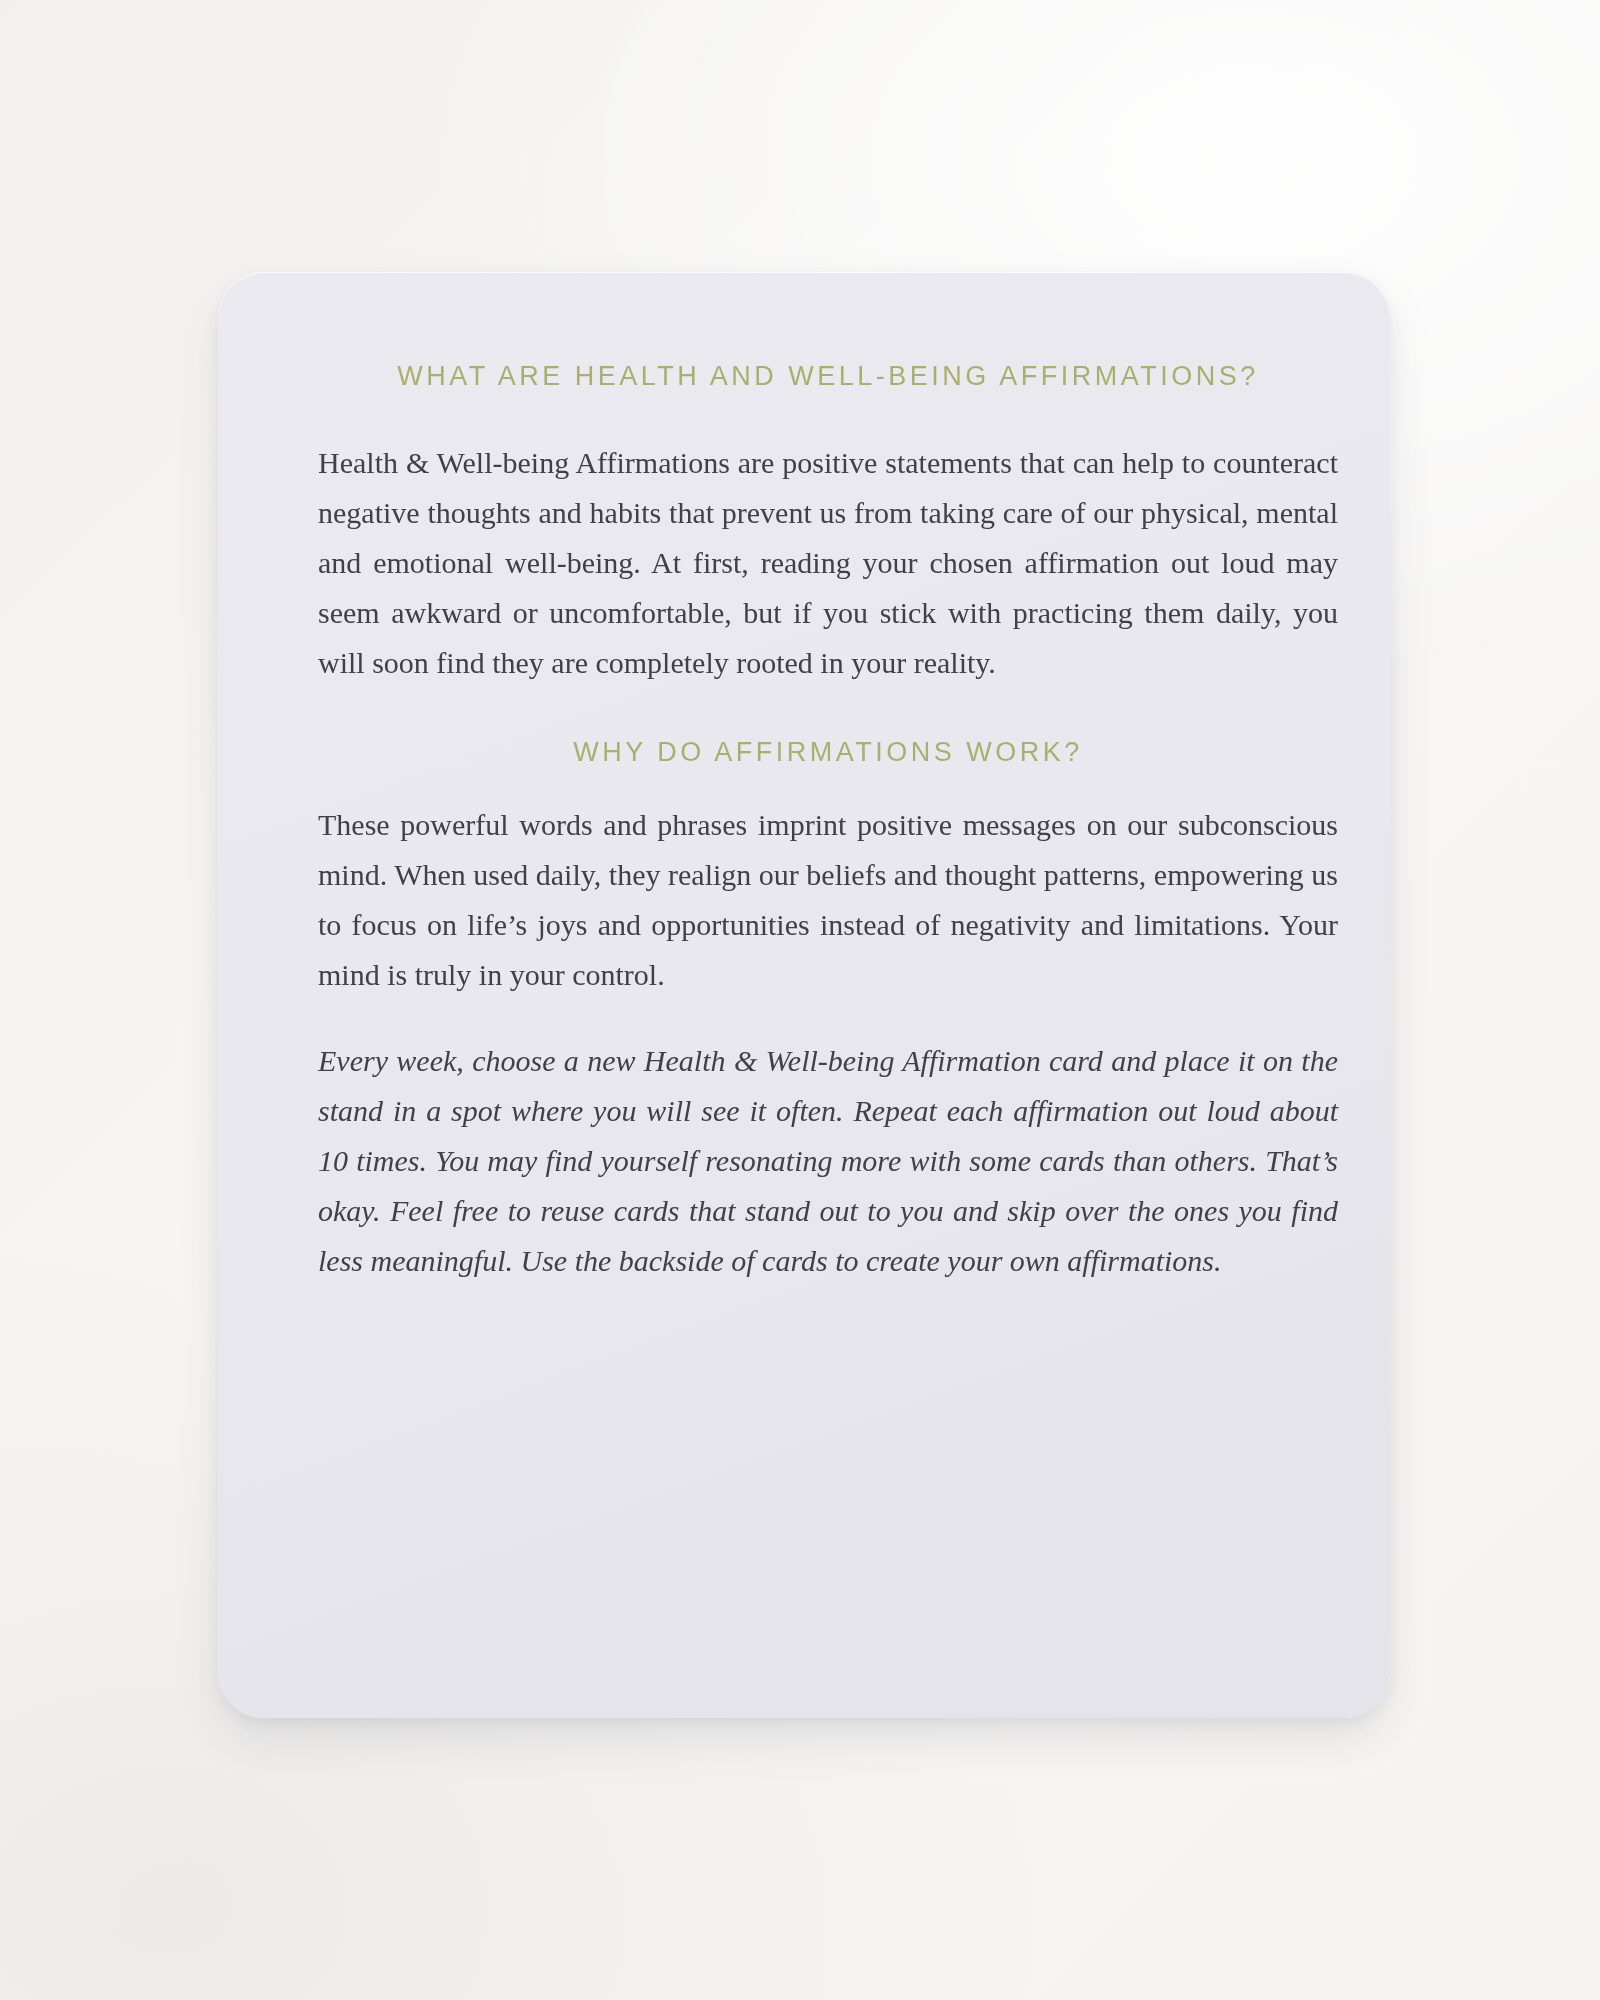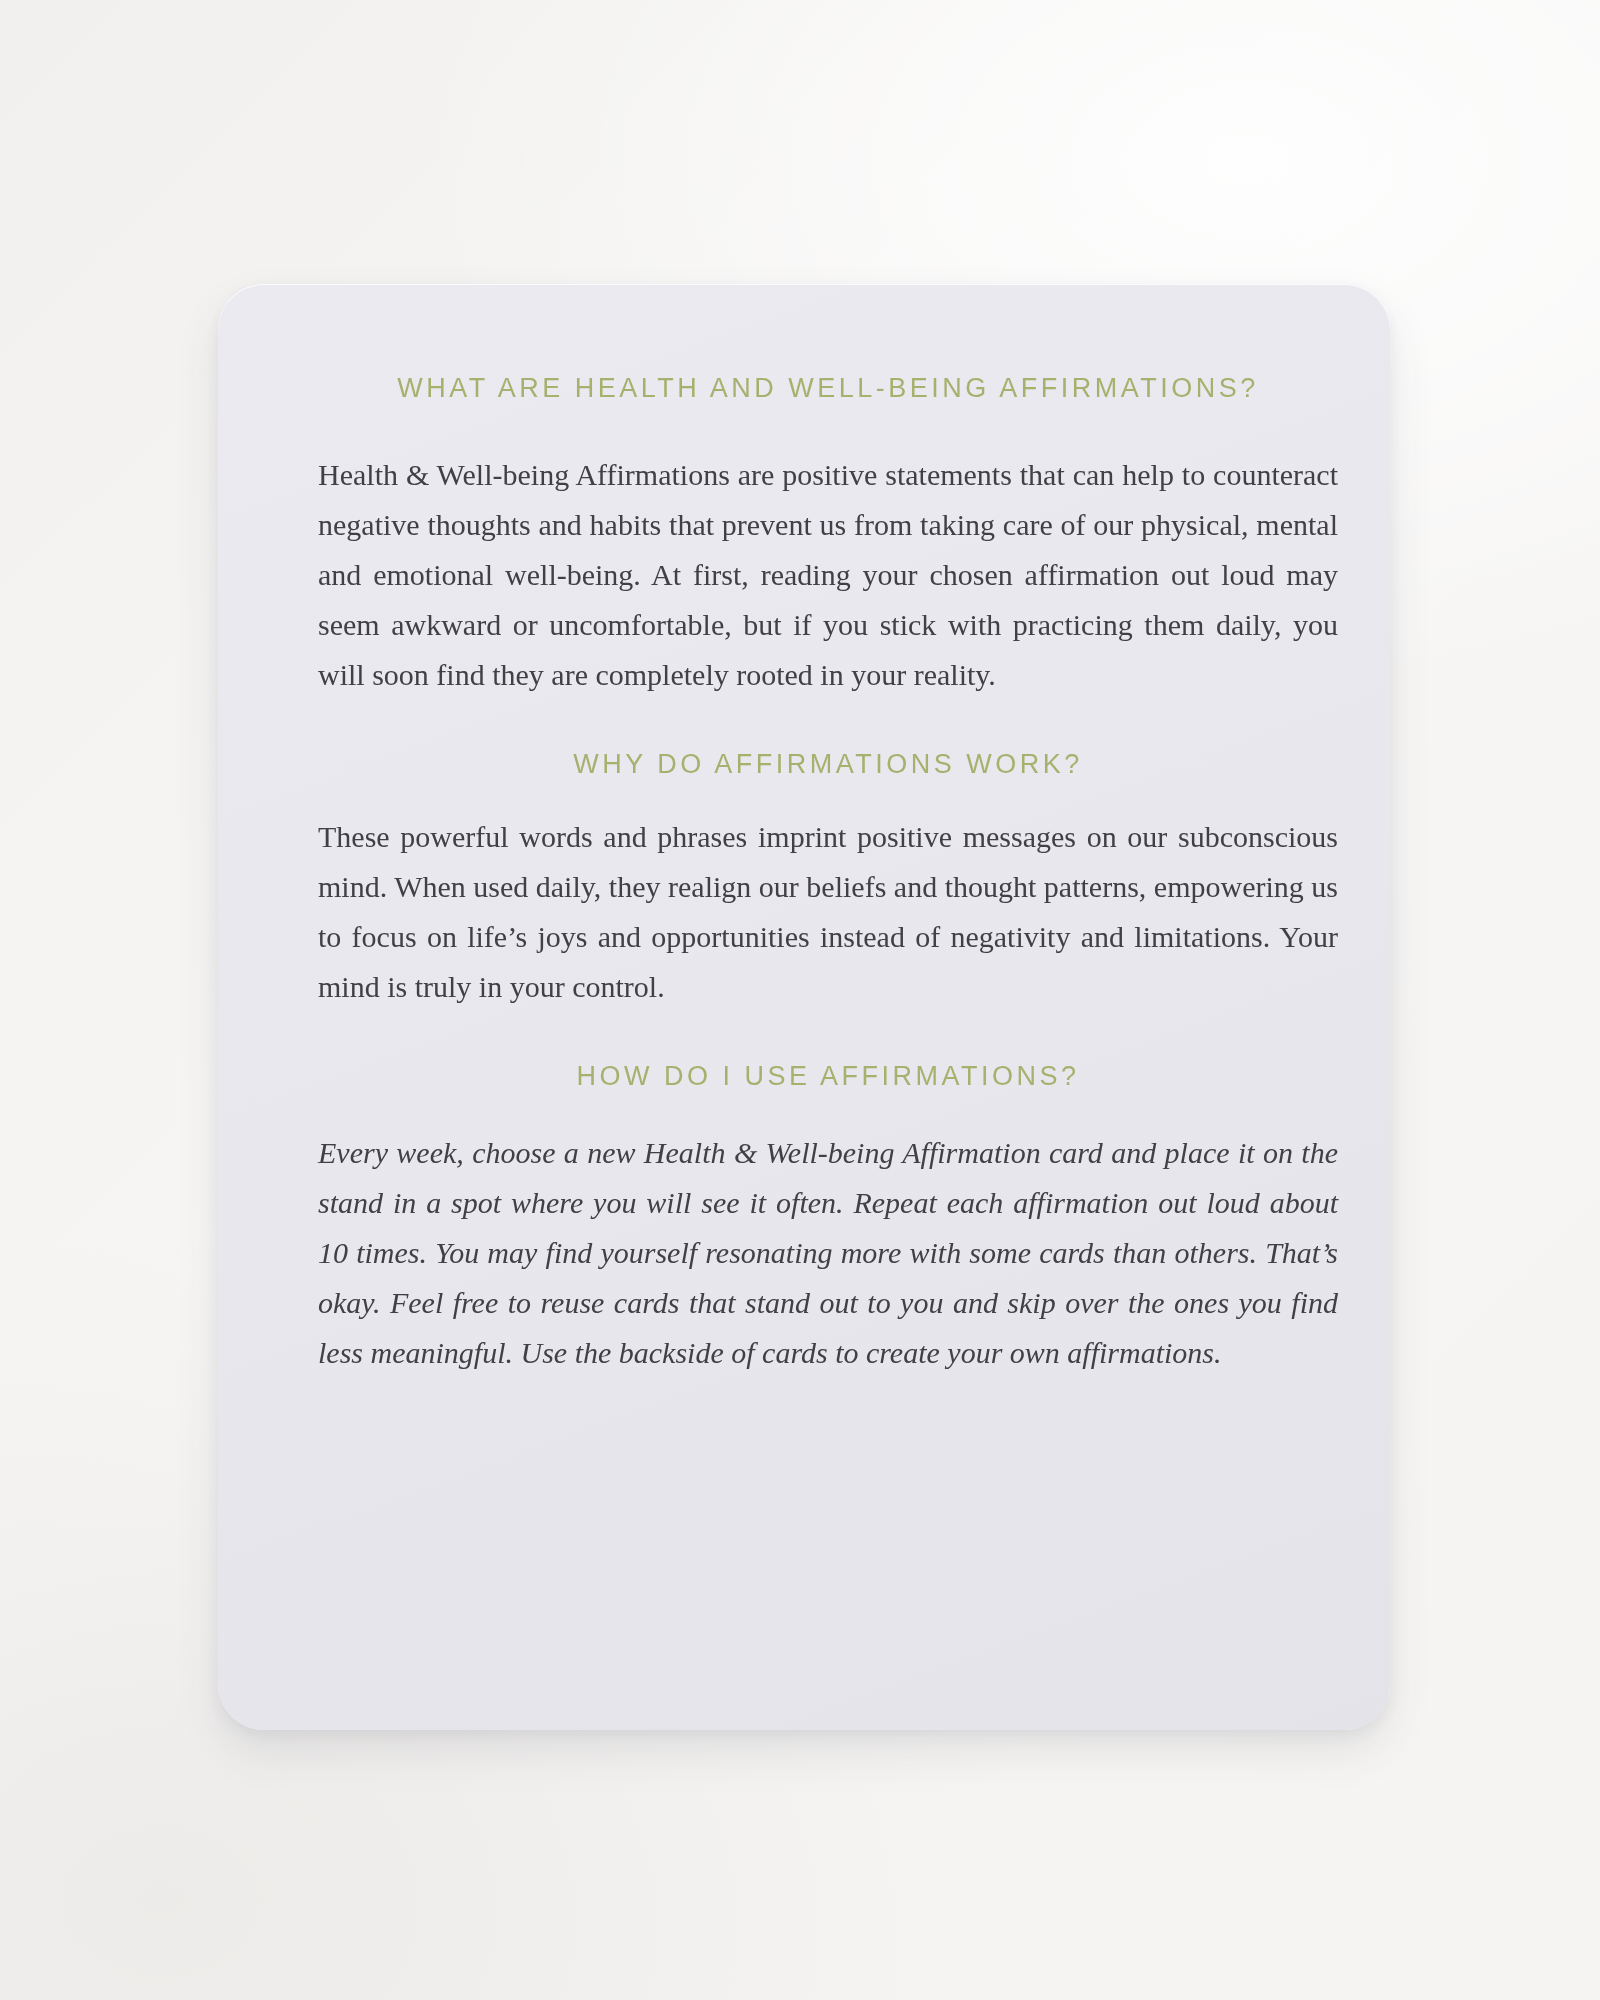--- a/index.html
+++ b/index.html
@@ -13,21 +13,20 @@
   body {
     background:
       radial-gradient(1400px 900px at 78% 8%, rgba(255,255,255,0.9), rgba(255,255,255,0) 60%),
       radial-gradient(1600px 1200px at 10% 95%, rgba(205,203,200,0.25), rgba(255,255,255,0) 55%),
       linear-gradient(135deg, #f1f0ee 0%, #f7f6f5 45%, #f5f4f2 100%);
   }
   .stage {
     position: relative;
     width: 1600px;
     height: 1480px;
-    margin-top: 12px;
   }
   .card {
     position: absolute;
     left: 218px;
     top: 272px;
     width: 1172px;
     height: 1446px;
     border-radius: 46px;
     background: linear-gradient(160deg, #eceaf1 0%, #e8e7ee 55%, #e4e3ea 100%);
     box-shadow:
@@ -70,17 +69,16 @@
 
 <div class="stage">
   <div class="card">
 
     <div class="heading h1-block">WHAT ARE HEALTH AND WELL-BEING AFFIRMATIONS?</div>
     <p class="para p1-block">Health &amp; Well-being Affirmations are positive statements that can help to counteract negative thoughts and habits that prevent us from taking care of our physical, mental and emotional well-being. At first, reading your chosen affirmation out loud may seem awkward or uncomfortable, but if you stick with practicing them daily, you will soon find they are completely rooted in your reality.</p>
 
     <div class="heading h2-block">WHY DO AFFIRMATIONS WORK?</div>
     <p class="para p2-block">These powerful words and phrases imprint positive messages on our subconscious mind. When used daily, they realign our beliefs and thought patterns, empowering us to focus on life’s joys and opportunities instead of negativity and limitations. Your mind is truly in your control.</p>
 
-    <div class="heading h3-block">HOW DO I USE AFFIRMATIONS?</div>
     <p class="para p3-block">Every week, choose a new Health &amp; Well-being Affirmation card and place it on the stand in a spot where you will see it often. Repeat each affirmation out loud about 10 times. You may find yourself resonating more with some cards than others. That’s okay. Feel free to reuse cards that stand out to you and skip over the ones you find less meaningful. Use the backside of cards to create your own affirmations.</p>
 
   </div>
 </div>
 
 </body></html>

